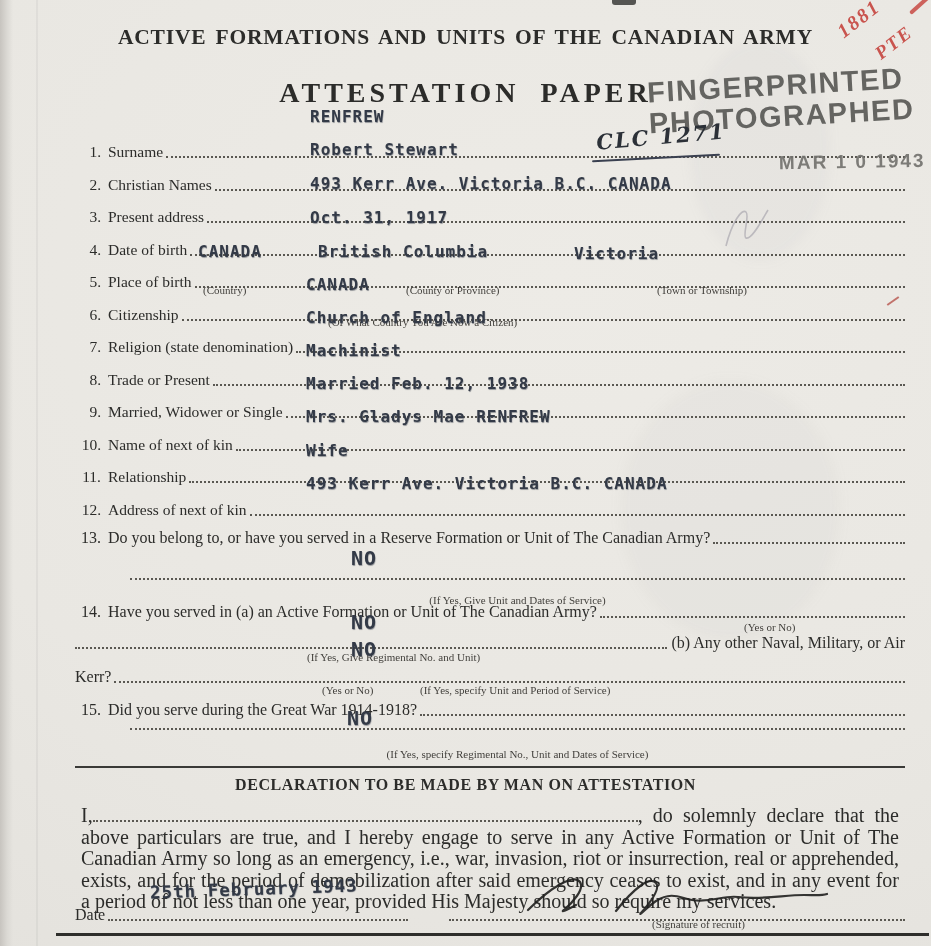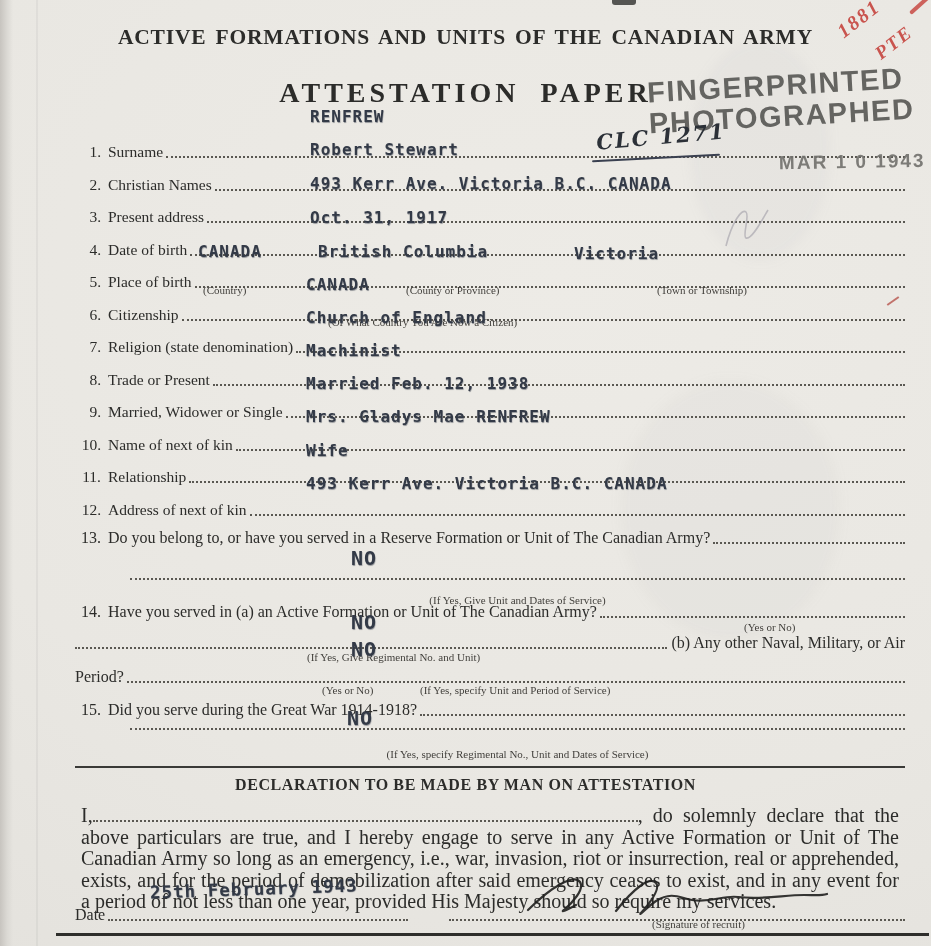--- a/index.html
+++ b/index.html
@@ -205,21 +205,21 @@
   </div>
   <span class="typed no" style="left:303px;top:610px">NO</span>
   <span class="sub" style="left:744px;top:621px">(Yes or No)</span>
   <div class="qrow" style="top:634px">
     <span class="leader pre"></span>
     <span class="flabel">(b) Any other Naval, Military, or Air</span>
   </div>
   <span class="typed no" style="left:303px;top:637px">NO</span>
   <span class="sub" style="left:307px;top:651px">(If Yes, Give Regimental No. and Unit)</span>
   <div class="qrow" style="top:668px">
-    <span class="flabel">Period?</span>
+    <span class="flabel">Kerr?</span>
     <span class="leader"></span>
   </div>
   <span class="sub" style="left:322px;top:684px">(Yes or No)</span>
   <span class="sub" style="left:420px;top:684px">(If Yes, specify Unit and Period of Service)</span>
 
   <div class="qrow" style="top:701px">
     <span class="fnum">15.</span>
     <span class="flabel">Did you serve during the Great War 1914-1918?</span>
     <span class="leader"></span>
   </div>

